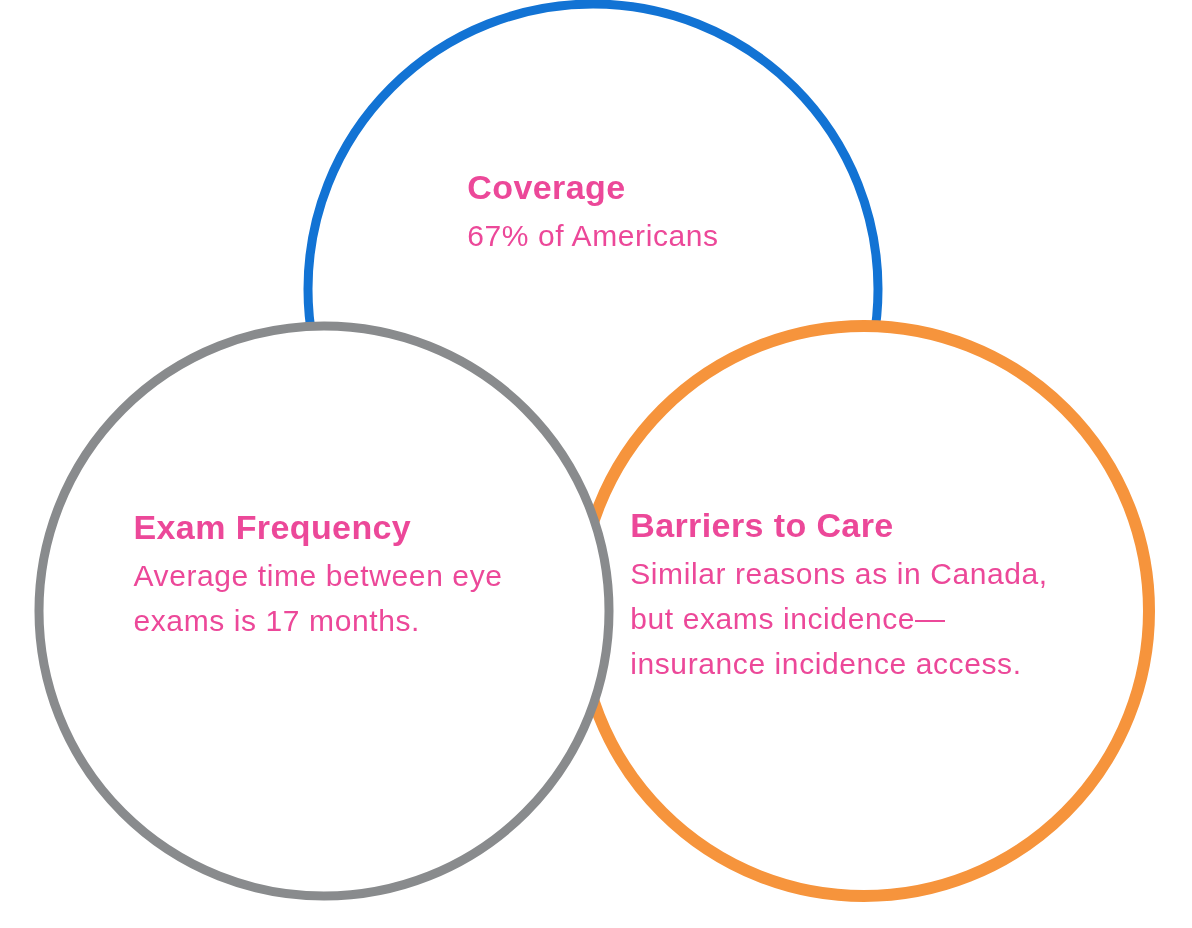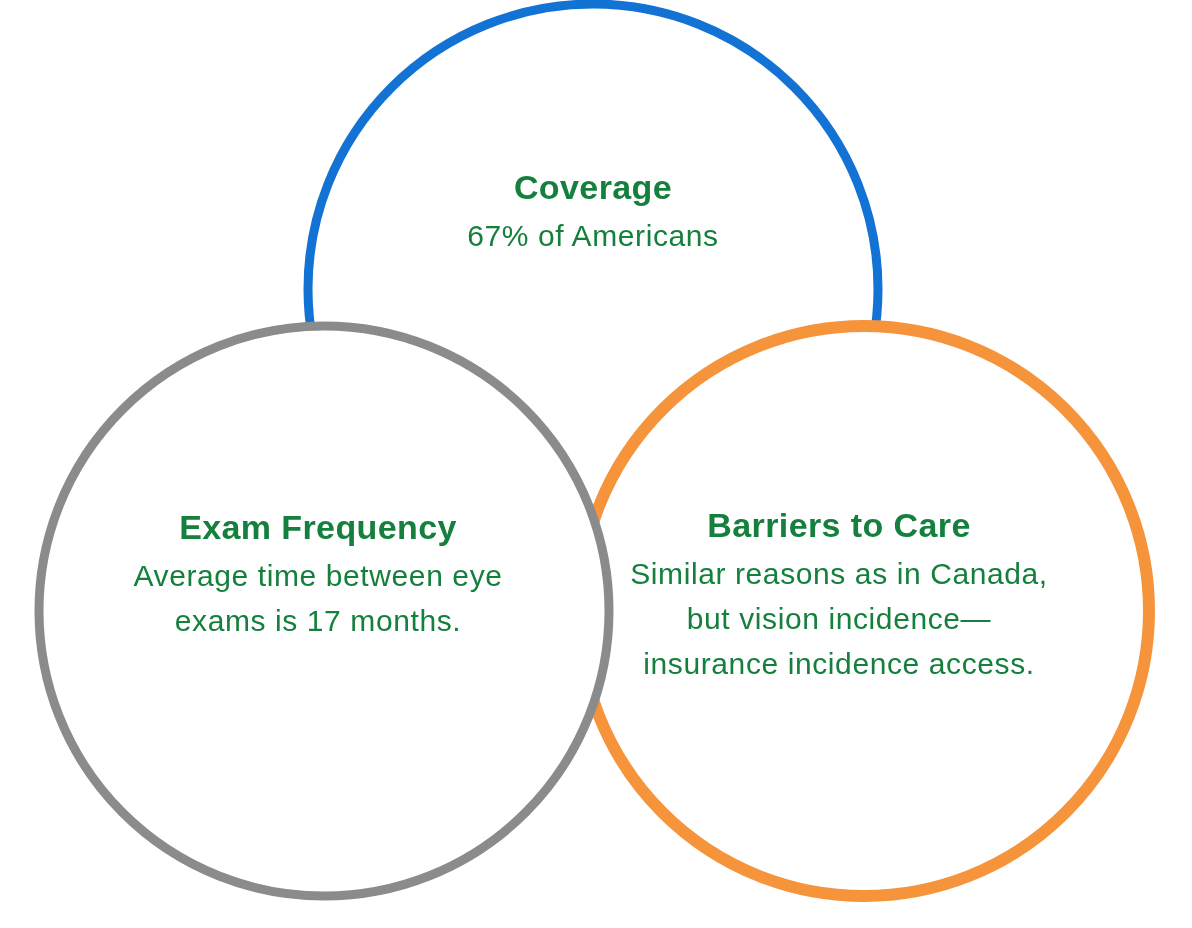--- a/index.html
+++ b/index.html
@@ -16,22 +16,22 @@
     font-family: "Liberation Sans", sans-serif;
   }
   .stage svg {
     position: absolute;
     left: 0;
     top: 0;
   }
   .label {
     position: absolute;
     transform: translateX(-50%);
-    text-align: center;
-    color: #15803d;
+    text-align: left;
+    color: #ec4899;
   }
   .label .title {
     font-size: 34px;
     font-weight: 700;
     line-height: 44px;
     letter-spacing: 0.4px;
     white-space: nowrap;
   }
   .label .line {
     font-size: 30px;
@@ -71,18 +71,18 @@
     <div class="body">
       <div class="line">Average time between eye</div>
       <div class="line">exams is 17 months.</div>
     </div>
   </div>
 
   <div class="label label-barriers">
     <div class="title">Barriers to Care</div>
     <div class="body">
       <div class="line">Similar reasons as in Canada,</div>
-      <div class="line">but vision incidence—</div>
+      <div class="line">but exams incidence—</div>
       <div class="line">insurance incidence access.</div>
     </div>
   </div>
 
 </div>
 
 </body></html>

